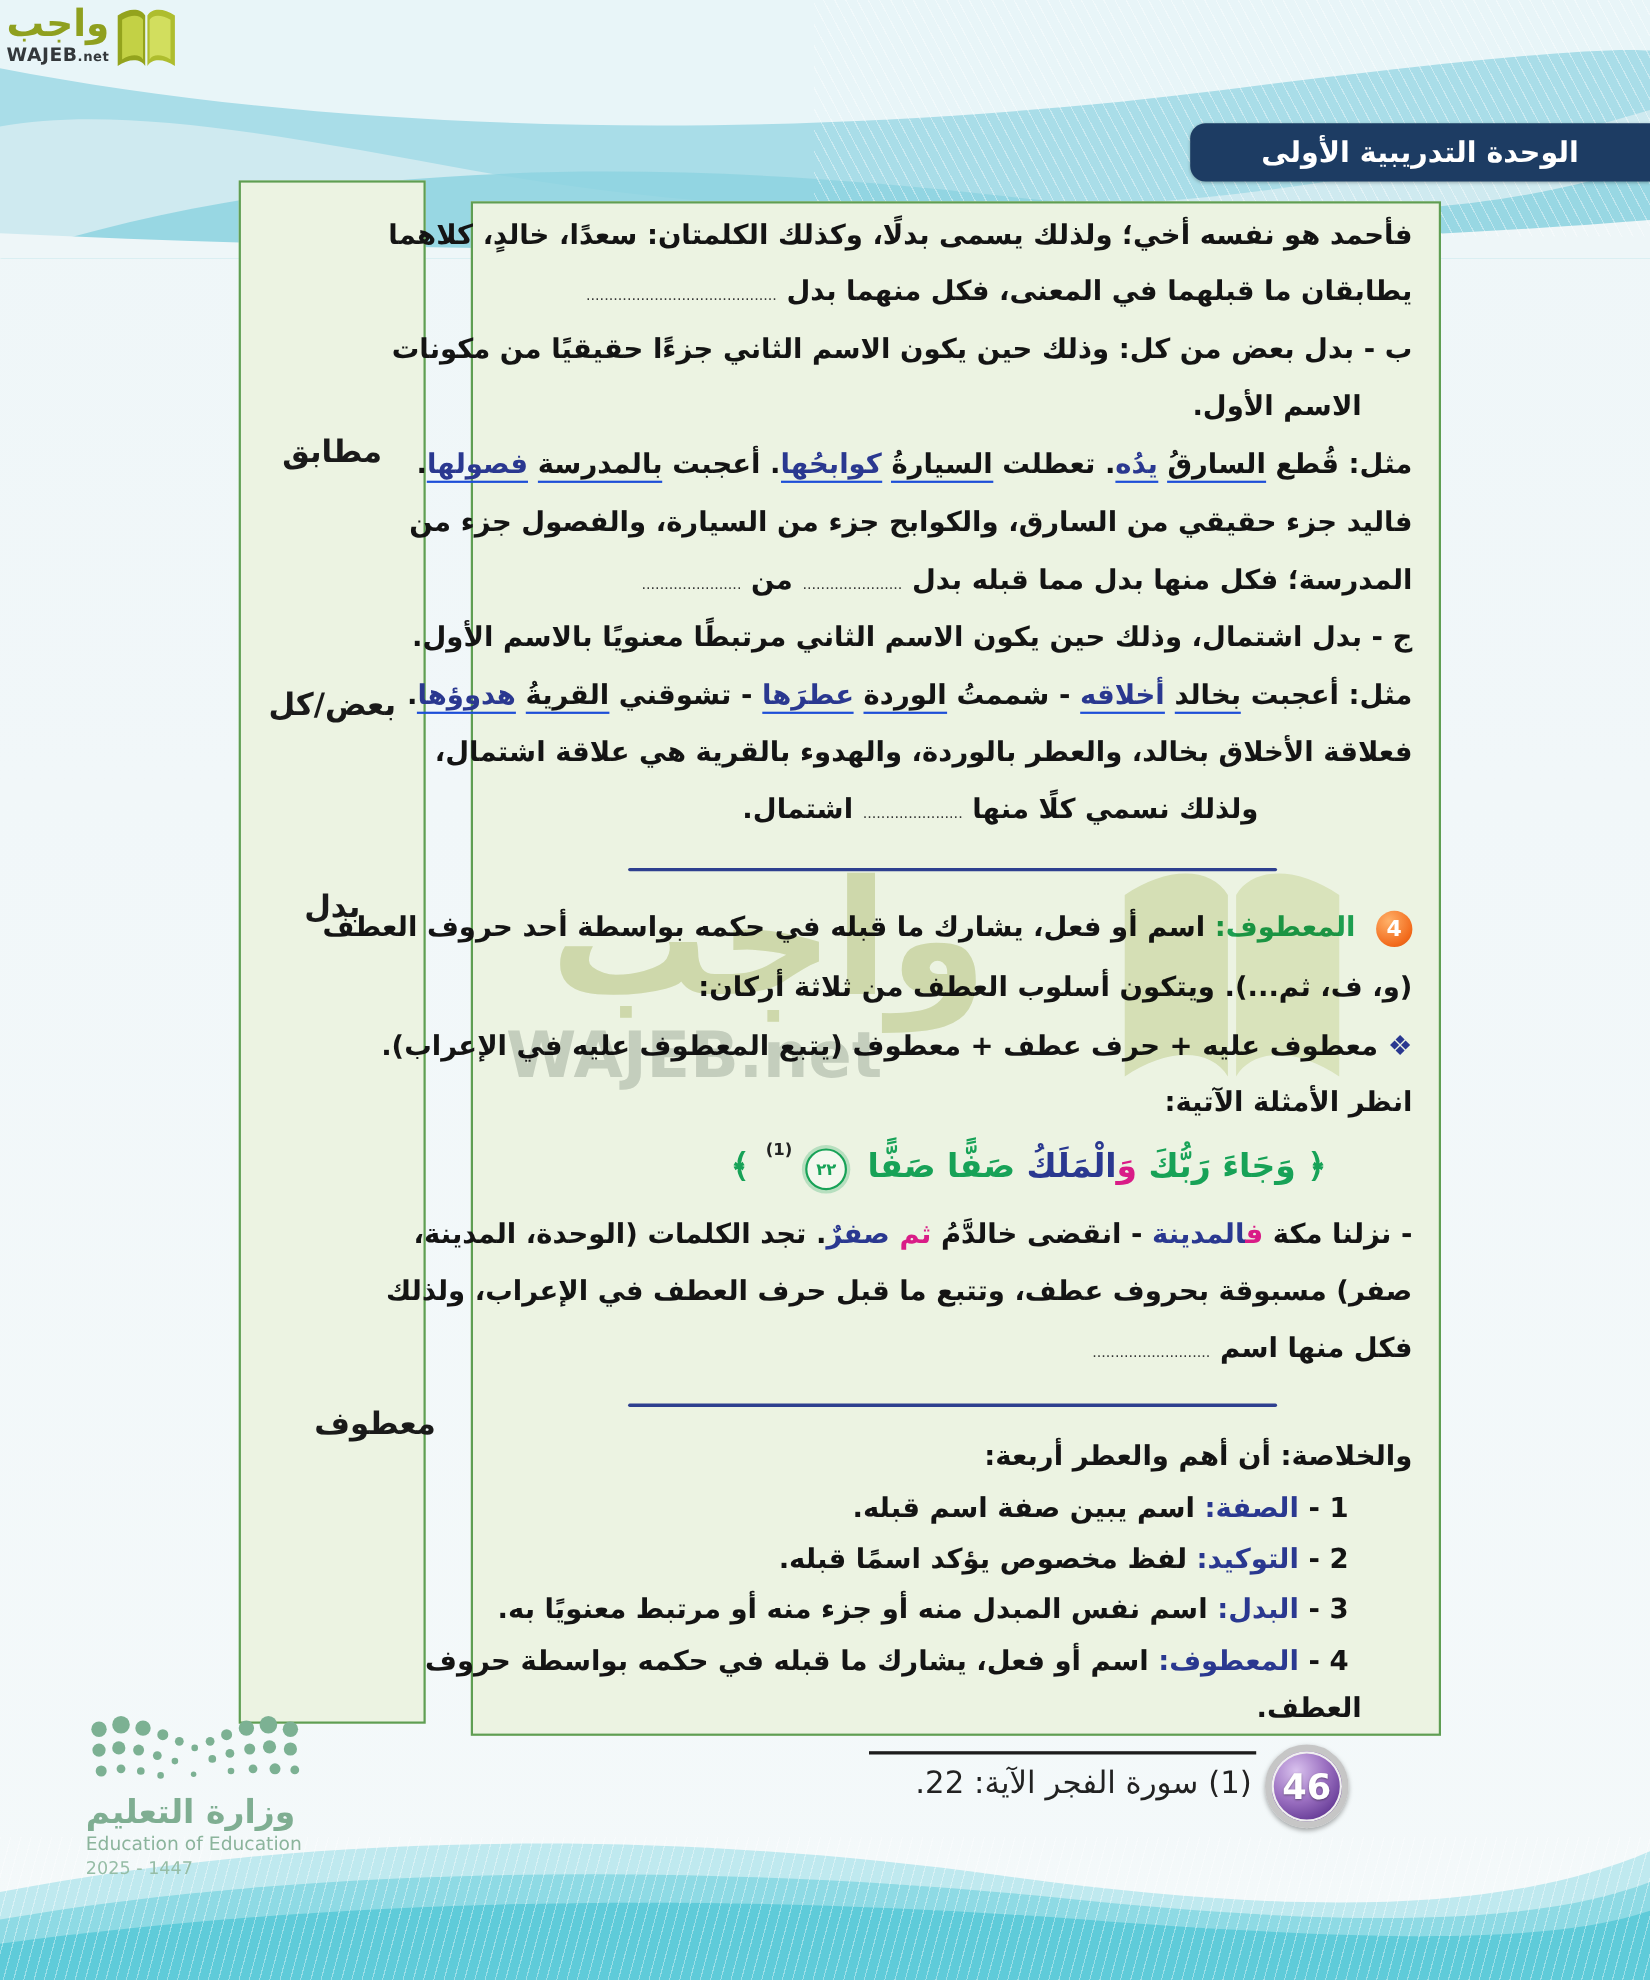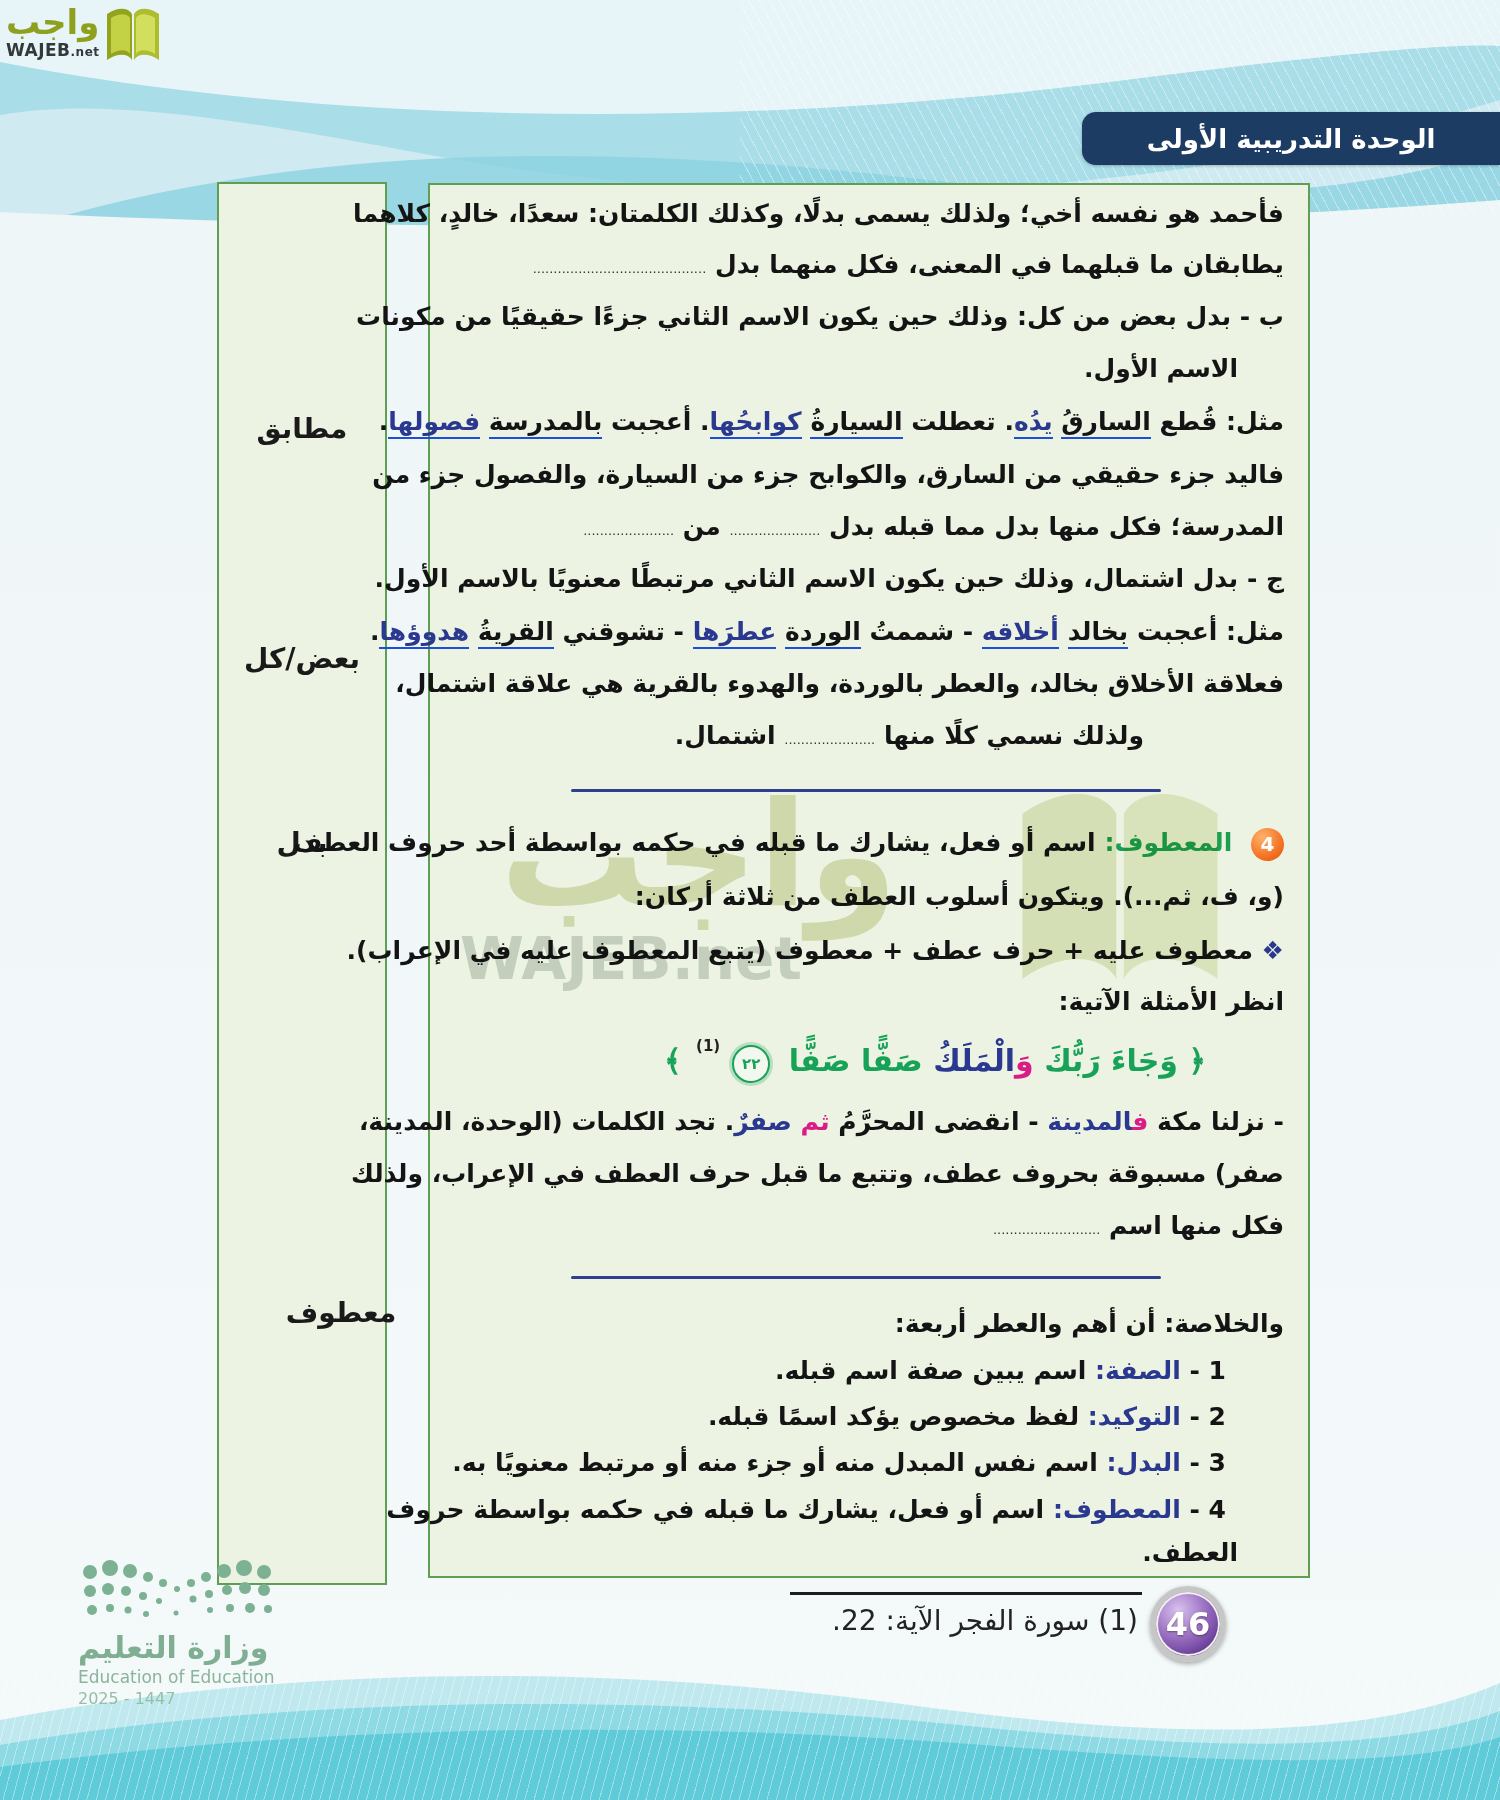--- a/index.html
+++ b/index.html
@@ -17,21 +17,21 @@
   .wajeb-logo{position:absolute;top:4px;left:6px;z-index:2;display:flex;align-items:flex-start;gap:4px;}
   .wl-ar{font-size:34px;font-weight:800;color:#8fa01f;line-height:36px;}
   .wl-en{font-size:17px;font-weight:800;color:#33383b;letter-spacing:.5px;}
   .wl-net{font-size:12px;font-weight:700;color:#33383b;}
   
   .banner{position:absolute;top:112px;right:0;width:418px;height:53px;background:#1d3c63;
     border-radius:14px 0 0 14px;display:flex;align-items:center;justify-content:center;z-index:2;
     box-shadow:0 1px 3px rgba(0,0,0,.25);}
   .banner span{color:#ffffff;font-size:26px;font-weight:700;}
   
-  .side-box{position:absolute;left:217px;top:182px;width:170px;height:1403px;background:#ecf3e2;
+  .side-box{position:absolute;left:217px;top:164px;width:170px;height:1403px;background:#ecf3e2;
     border:2px solid #5f9e53;box-sizing:border-box;z-index:1;}
   .sb-label{position:absolute;width:100%;text-align:center;font-size:28px;font-weight:700;color:#1a1a1a;}
   .sb-0{top:228px;} .sb-1{top:458px;} .sb-2{top:642px;} .sb-3{top:1112px;padding-left:39px;}
   .main-box{position:absolute;left:428px;top:183px;width:882px;height:1395px;background:#ecf3e2;
     border:2px solid #5f9e53;box-sizing:border-box;z-index:1;}
   .box-inner{position:absolute;inset:4px 24px 4px 18px;direction:rtl;text-align:right;color:#141414;}
   .line{display:block;white-space:nowrap;font-size:25px;font-weight:700;}
   .ind1{padding-right:46px;} .ind2{padding-right:58px;} .ind3{padding-right:140px;}
   .c-blue{color:#2a3890;} .c-mag{color:#d91c87;} .c-green{color:#1d9e50;} .c-navy{color:#2a3890;}
   .und{border-bottom:2px solid #1d4ed8;padding-bottom:1px;}
@@ -124,21 +124,21 @@
         <div class="line " style="height: 52px; line-height: 52px;"><span class="">ج - بدل اشتمال، وذلك حين يكون الاسم الثاني مرتبطًا معنويًا بالاسم الأول.</span></div>
         <div class="line " style="height: 53px; line-height: 53px;"><span class="">مثل: أعجبت </span><span class="und">بخالد</span><span class=""> </span><span class="c-blue und">أخلاقه</span><span class=""> - شممتُ </span><span class="und">الوردة</span><span class=""> </span><span class="c-blue und">عطرَها</span><span class=""> - تشوقني </span><span class="und">القريةُ</span><span class=""> </span><span class="c-blue und">هدوؤها</span><span class="">.</span></div>
         <div class="line " style="height: 52px; line-height: 52px;"><span class="">فعلاقة الأخلاق بخالد، والعطر بالوردة، والهدوء بالقرية هي علاقة اشتمال،</span></div>
         <div class="line ind3" style="height: 52px; line-height: 52px;"><span class="">ولذلك نسمي كلًا منها </span><span class="dots">......................</span><span class=""> اشتمال.</span></div>
         <div class="line rule-line" style="height: 54px; line-height: 54px;"><span class="rulebar"></span></div>
         <div class="line " style="height: 54px; line-height: 54px;"><span class="badge4">4</span><span class="c-green"> المعطوف:</span><span class=""> اسم أو فعل، يشارك ما قبله في حكمه بواسطة أحد حروف العطف</span></div>
         <div class="line " style="height: 54px; line-height: 54px;"><span class="">(و، ف، ثم...). ويتكون أسلوب العطف من ثلاثة أركان:</span></div>
         <div class="line " style="height: 54px; line-height: 54px;"><span class="c-navy">❖ </span><span class="">معطوف عليه + حرف عطف + معطوف (يتبع المعطوف عليه في الإعراب).</span></div>
         <div class="line " style="height: 48px; line-height: 48px;"><span class="">انظر الأمثلة الآتية:</span></div>
         <div class="line verse" style="height: 70px; line-height: 70px;"><span class="q-green">﴿ </span><span class="q-green">وَجَاءَ رَبُّكَ </span><span class="q-mag">وَ</span><span class="q-blue">الْمَلَكُ</span><span class="q-green"> صَفًّا صَفًّا </span><span class="medal">٢٢</span><span class="sup-note">(1)</span><span class="q-green"> ﴾</span></div>
-        <div class="line " style="height: 52px; line-height: 52px;"><span class="">- نزلنا مكة </span><span class="c-mag">ف</span><span class="c-blue">المدينة</span><span class=""> - انقضى المحرَّمُ </span><span class="c-mag">ثم</span><span class=""> </span><span class="c-blue">صفرٌ</span><span class="">. تجد الكلمات (الوحدة، المدينة،</span></div>
+        <div class="line " style="height: 52px; line-height: 52px;"><span class="">- نزلنا مكة </span><span class="c-mag">ف</span><span class="c-blue">المدينة</span><span class=""> - انقضى خالدَّمُ </span><span class="c-mag">ثم</span><span class=""> </span><span class="c-blue">صفرٌ</span><span class="">. تجد الكلمات (الوحدة، المدينة،</span></div>
         <div class="line " style="height: 52px; line-height: 52px;"><span class="">صفر) مسبوقة بحروف عطف، وتتبع ما قبل حرف العطف في الإعراب، ولذلك</span></div>
         <div class="line " style="height: 52px; line-height: 52px;"><span class="">فكل منها اسم </span><span class="dots">..........................</span></div>
         <div class="line rule-line" style="height: 48px; line-height: 48px;"><span class="rulebar"></span></div>
         <div class="line " style="height: 48px; line-height: 48px;"><span class="">والخلاصة: أن أهم والعطر أربعة:</span></div>
         <div class="line ind2" style="height: 46px; line-height: 46px;"><span class="">1 - </span><span class="c-blue">الصفة:</span><span class=""> اسم يبين صفة اسم قبله.</span></div>
         <div class="line ind2" style="height: 46px; line-height: 46px;"><span class="">2 - </span><span class="c-blue">التوكيد:</span><span class=""> لفظ مخصوص يؤكد اسمًا قبله.</span></div>
         <div class="line ind2" style="height: 46px; line-height: 46px;"><span class="">3 - </span><span class="c-blue">البدل:</span><span class=""> اسم نفس المبدل منه أو جزء منه أو مرتبط معنويًا به.</span></div>
         <div class="line ind2" style="height: 48px; line-height: 48px;"><span class="">4 - </span><span class="c-blue">المعطوف:</span><span class=""> اسم أو فعل، يشارك ما قبله في حكمه بواسطة حروف</span></div>
         <div class="line ind1" style="height: 38px; line-height: 38px;"><span class="">العطف.</span></div>
       </div>

